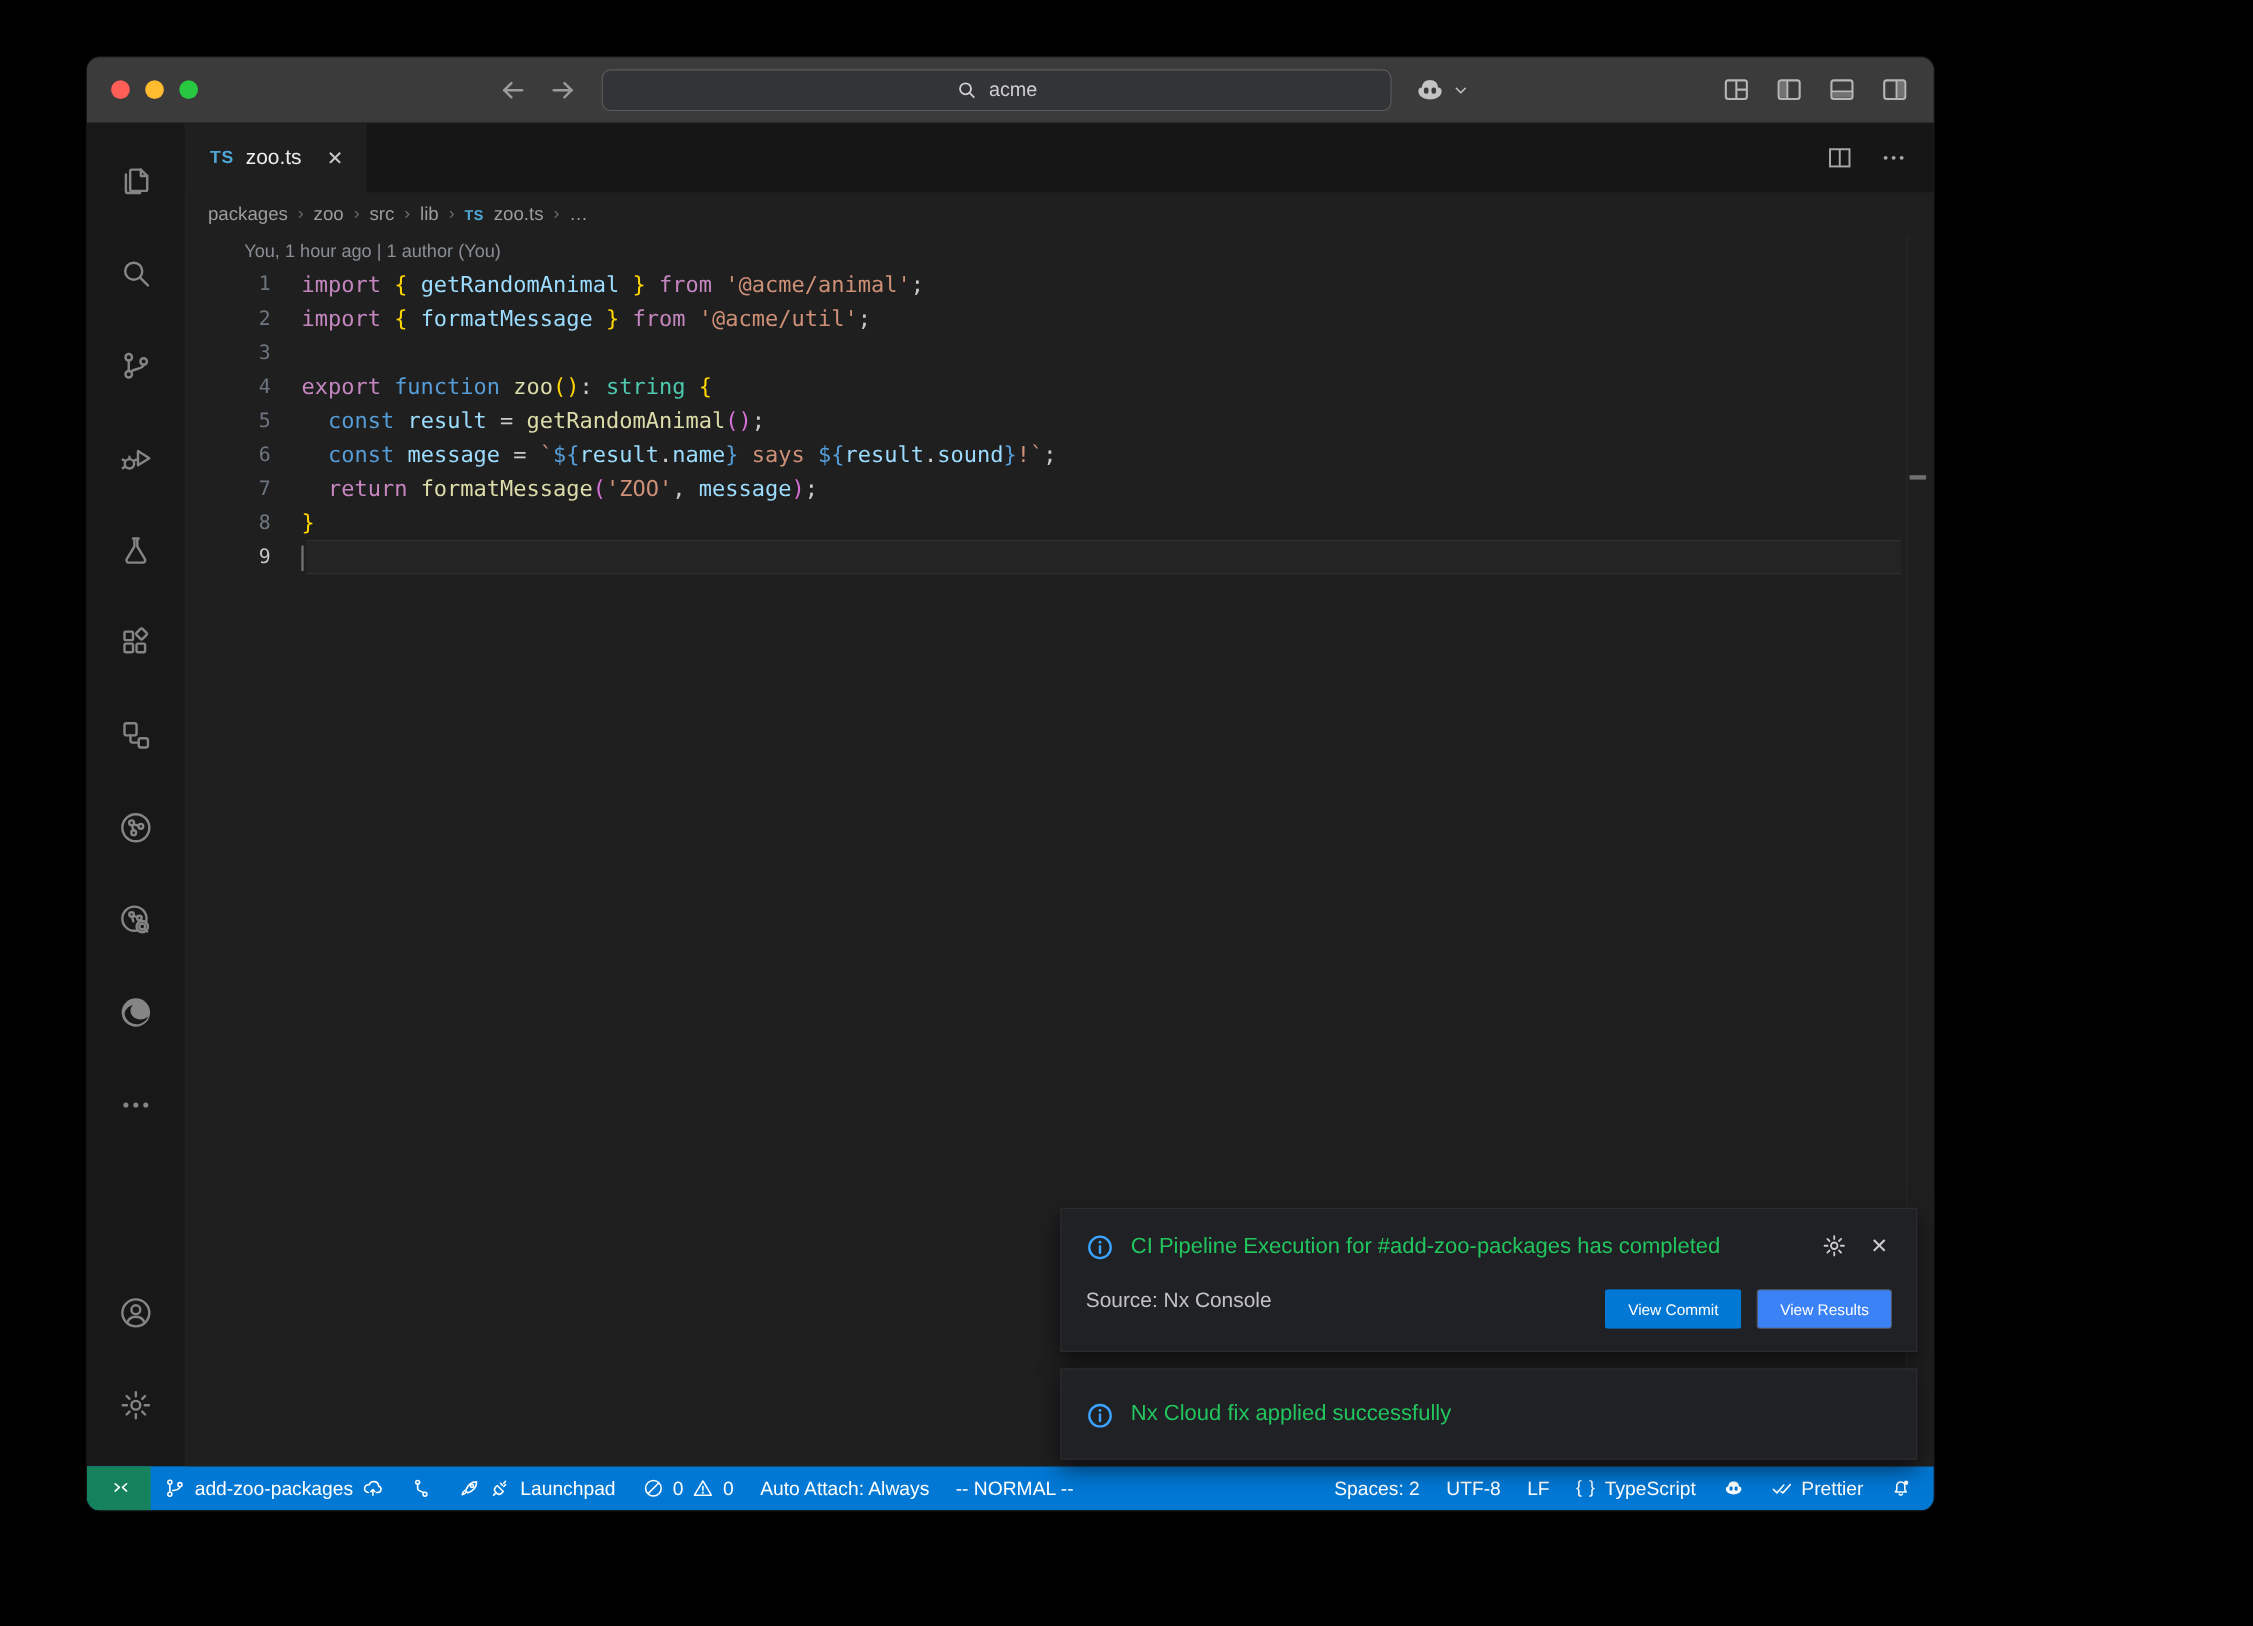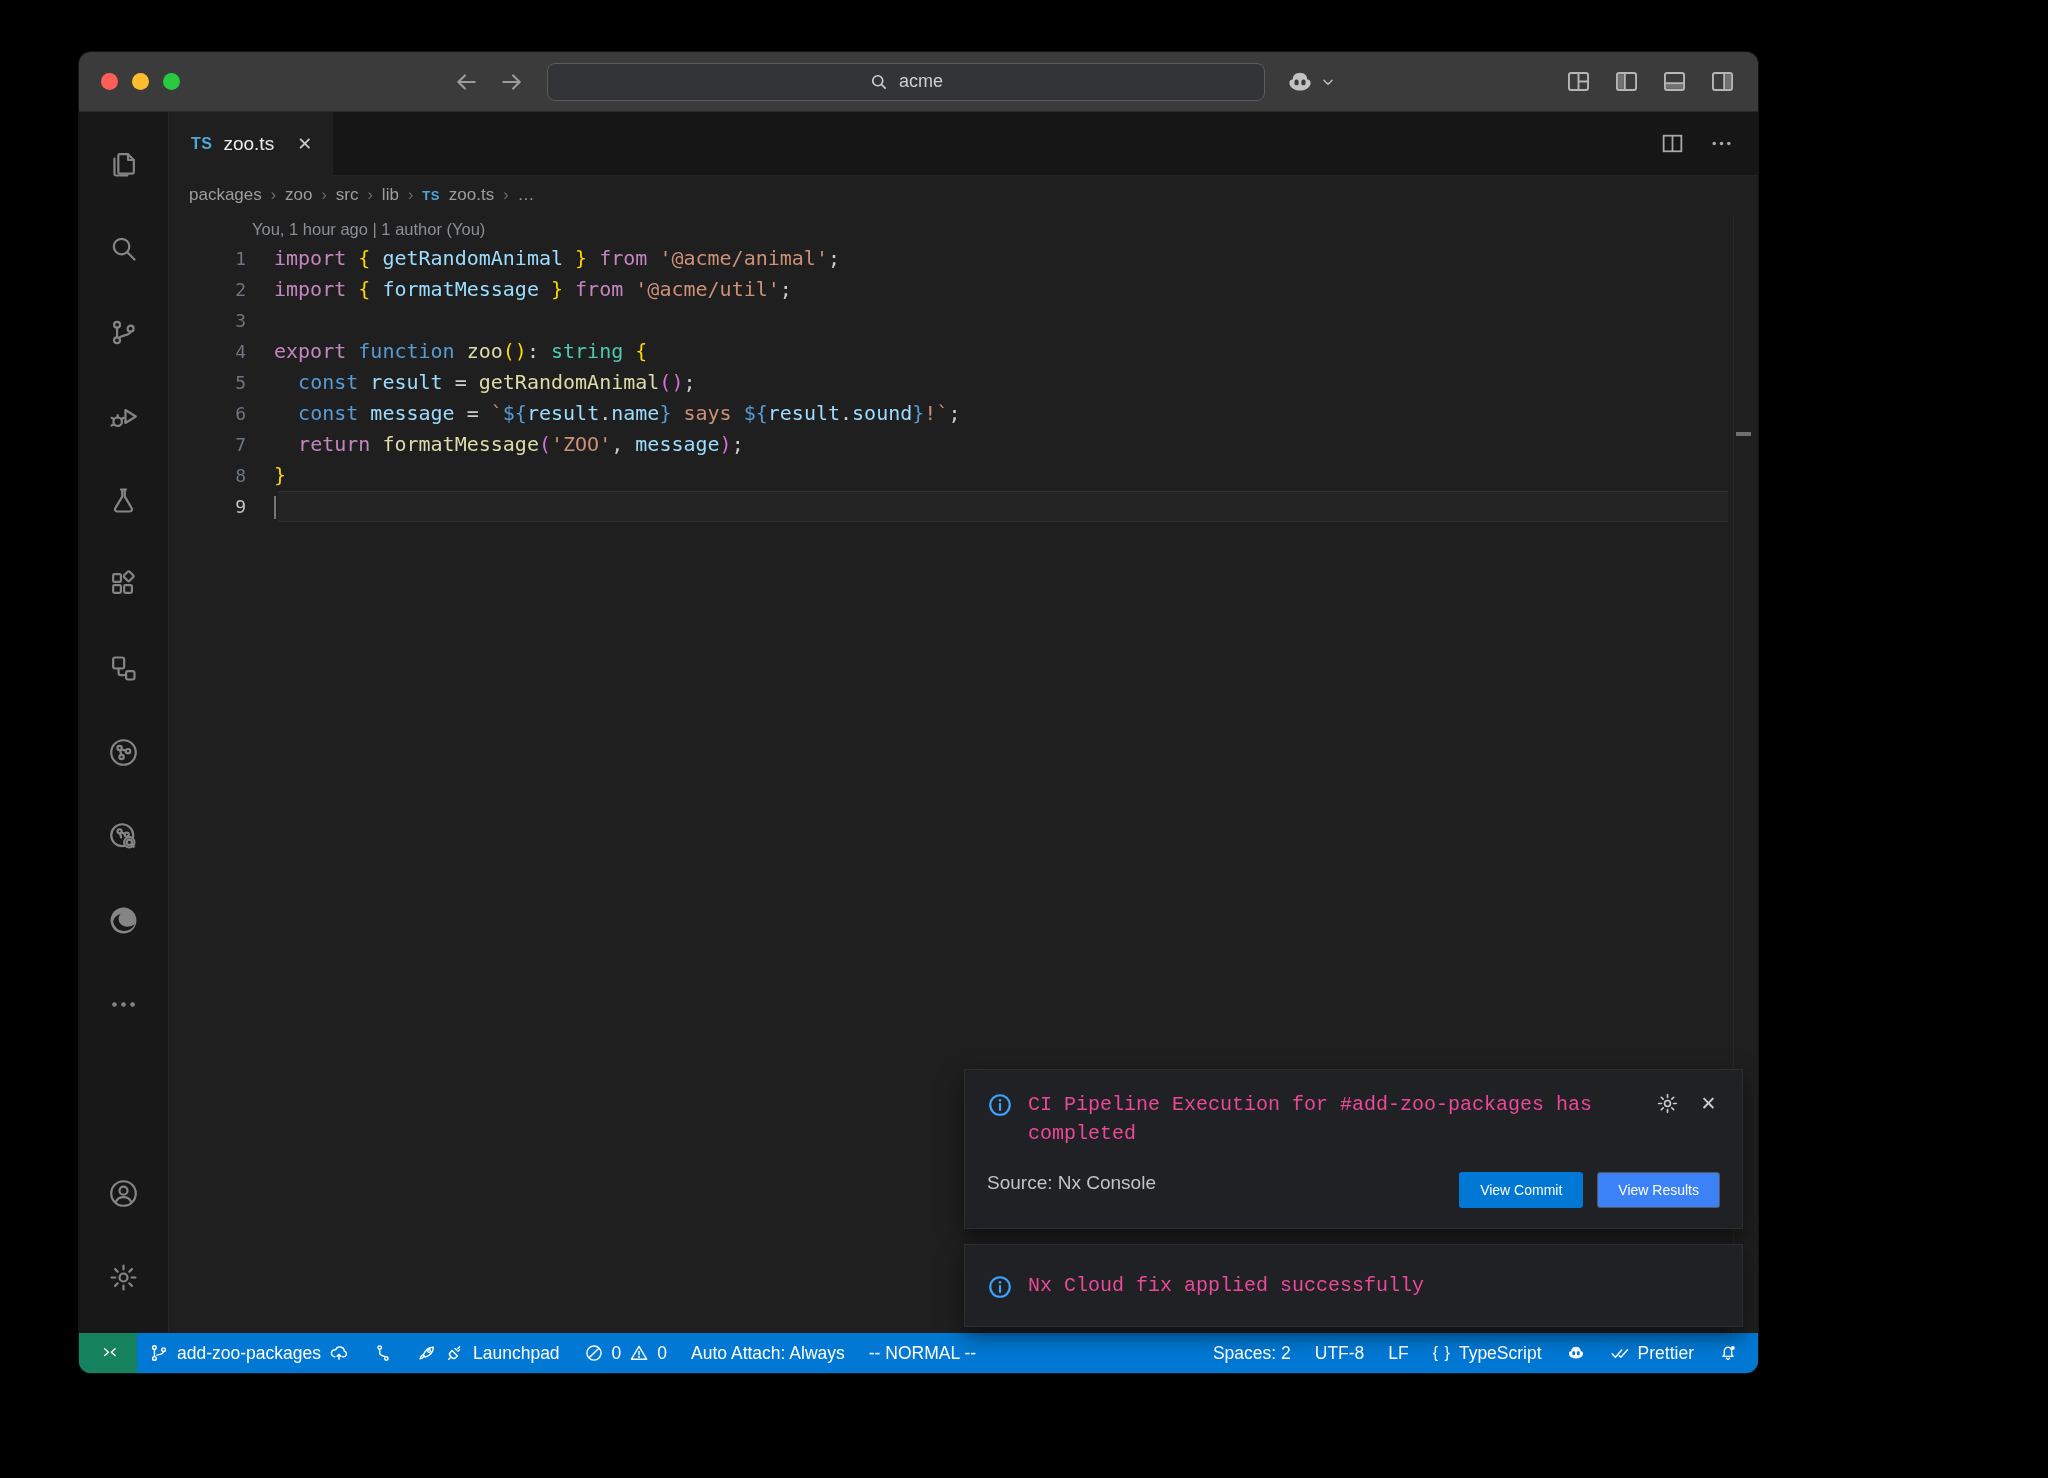--- a/index.html
+++ b/index.html
@@ -46,37 +46,37 @@
 
   
   .breadcrumbs{height:38px;display:flex;align-items:center;gap:9px;padding-left:20px;color:#9d9d9d;
     font-size:17px;flex:0 0 auto;background:#1f1f1f;}
   .crumb-sep{color:#6e6e6e;font-size:16px;}
   .bc-ts{color:#4fa8d8;font-weight:700;font-size:13px;letter-spacing:.5px;}
 
   
   .editor{flex:1;position:relative;font-family:"DejaVu Sans Mono","Liberation Mono",monospace;font-size:20px;
     background:#1f1f1f;padding-top:2px;overflow:hidden;}
-  .annotation{margin-left:83px;height:27px;line-height:27px;color:#8a8f96;font-size:16.5px;
+  .annotation{margin-left:53px;height:27px;line-height:27px;color:#8a8f96;font-size:16.5px;
     font-family:"Liberation Sans",sans-serif;}
   .code-line{display:flex;height:31px;line-height:31px;position:relative;}
   .gutter{width:77px;text-align:right;color:#6e7681;font-size:18px;flex:0 0 auto;}
   .lc{margin-left:28px;white-space:pre;}
   .code-line.active .gutter{color:#c6c6c6;}
   .line-highlight{position:absolute;left:109px;right:30px;top:0;bottom:0;background:rgba(255,255,255,.025);
     border-top:1px solid rgba(255,255,255,.055);border-bottom:1px solid rgba(255,255,255,.055);}
   .cursor{display:inline-block;width:2px;height:23px;background:#9a9a9a;vertical-align:middle;opacity:.7;}
   .scroll-line{position:absolute;top:0;bottom:0;right:24px;width:1px;background:rgba(255,255,255,.045);}
   .ruler-mark{position:absolute;right:7px;top:218px;width:15px;height:4px;background:#707070;}
 
   
   .toasts{position:absolute;right:15px;bottom:46px;width:779px;display:flex;flex-direction:column;gap:15px;z-index:5;}
   .toast{background:#202124;border:1px solid #2e2e31;box-shadow:0 8px 20px rgba(0,0,0,.55);padding:20px 22px;}
   .toast-head{display:flex;align-items:flex-start;gap:15px;}
-  .toast-msg{color:#ec4899;font-size:20px;line-height:1.45;max-width:596px;font-family:Liberation Mono, monospace;}
+  .toast-msg{color:#22c55e;font-size:20px;line-height:1.45;max-width:596px;}
   .toast-actions{margin-left:auto;display:flex;gap:18px;color:#cccccc;align-items:center;padding-top:2px;}
   .toast-actions .ticon{width:23px;height:23px;display:flex;align-items:center;justify-content:center;font-size:19px;}
   .toast-foot{display:flex;align-items:flex-start;margin-top:24px;}
   .toast-src{color:#c3c3c3;font-size:19px;}
   .toast-btns{margin-left:auto;display:flex;gap:14px;}
   .btn{font-size:14px;padding:9px 20px;border-radius:3px;color:#fff;border:1px solid transparent;}
   .btn.primary{background:#0078d4;}
   .btn.secondary{background:#3b82f6;border-color:#54585e;}
   .toast.simple{display:flex;align-items:flex-end;gap:15px;padding:26px 22px;}
 

